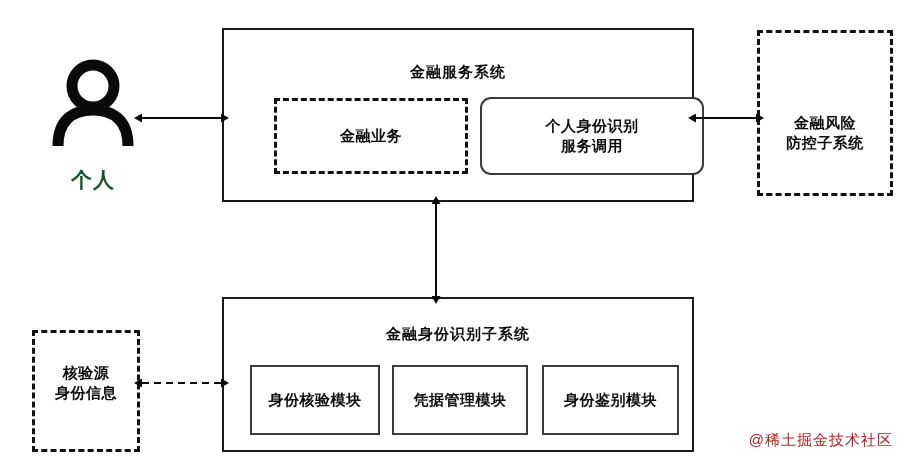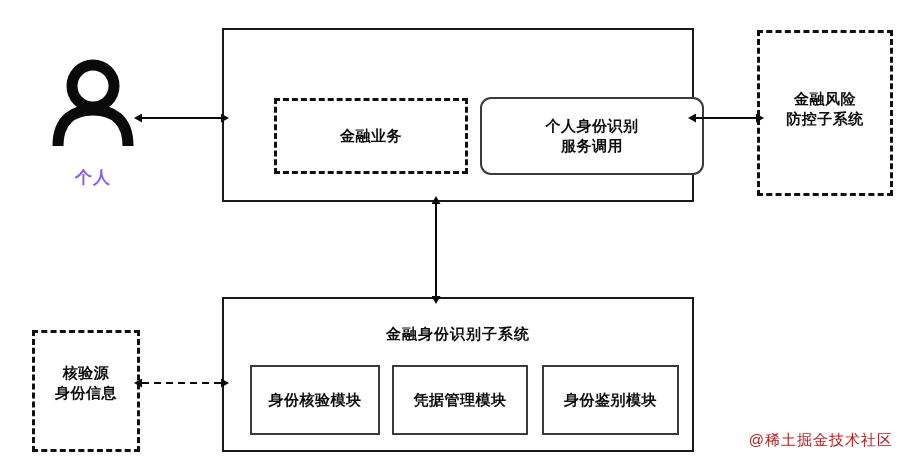--- a/index.html
+++ b/index.html
@@ -64,23 +64,23 @@
 
   
   #actor-person {
     position: absolute;
   }
   .actor-caption {
     position: absolute;
     left: 0;
     right: 0;
     text-align: center;
-    font-size: 17px;
+    font-size: 21px;
     font-weight: bold;
-    color: #8b5cf6;
+    color: #14532d;
     letter-spacing: 1px;
   }
 
   
   #connectors {
     position: absolute;
     top: 0;
     left: 0;
     width: 907px;
     height: 462px;
@@ -105,35 +105,36 @@
 
   <div id="actor-person" style="left:48px; top:58px; width:90px; height:90px;">
     <svg width="90" height="90" viewBox="0 0 90 90">
       <circle cx="45" cy="28" r="21" fill="none" stroke="#0a0a0a" stroke-width="11"></circle>
       <path d="M 10 88 C 10 60 27 52 45 52 C 63 52 80 60 80 88" fill="none" stroke="#0a0a0a" stroke-width="11" stroke-linecap="butt"></path>
     </svg>
   </div>
   <div class="actor-caption" style="left:48px; top:166px; width:90px;">个人</div>
 
   <div class="box box-solid" style="left:222px; top:28px; width:472px; height:174px;">
+    <div class="box-title" style="top:33px;">金融服务系统</div>
 
     <div class="box box-dashed" style="left:50px; top:68px; width:194px; height:76px;">
       <div class="center-label">金融业务</div>
     </div>
 
     <div class="box box-solid-thin" style="left:256px; top:67px; width:224px; height:78px;border-radius:11px;">
       <div class="center-label">
         <span class="line">个人身份识别</span>
         <span class="line">服务调用</span>
       </div>
     </div>
   </div>
 
   <div class="box box-dashed" style="left:757px; top:30px; width:136px; height:166px;">
-    <div class="center-label" style="top:56px; transform:none;">
+    <div class="center-label" style="top:80px; transform:none;">
       <span class="line">金融风险</span>
       <span class="line">防控子系统</span>
     </div>
   </div>
 
   <div class="box box-dashed" style="left:32px; top:330px; width:108px; height:122px;">
     <div class="center-label" style="top:30px; transform:none;">
       <span class="line">核验源</span>
       <span class="line">身份信息</span>
     </div>

